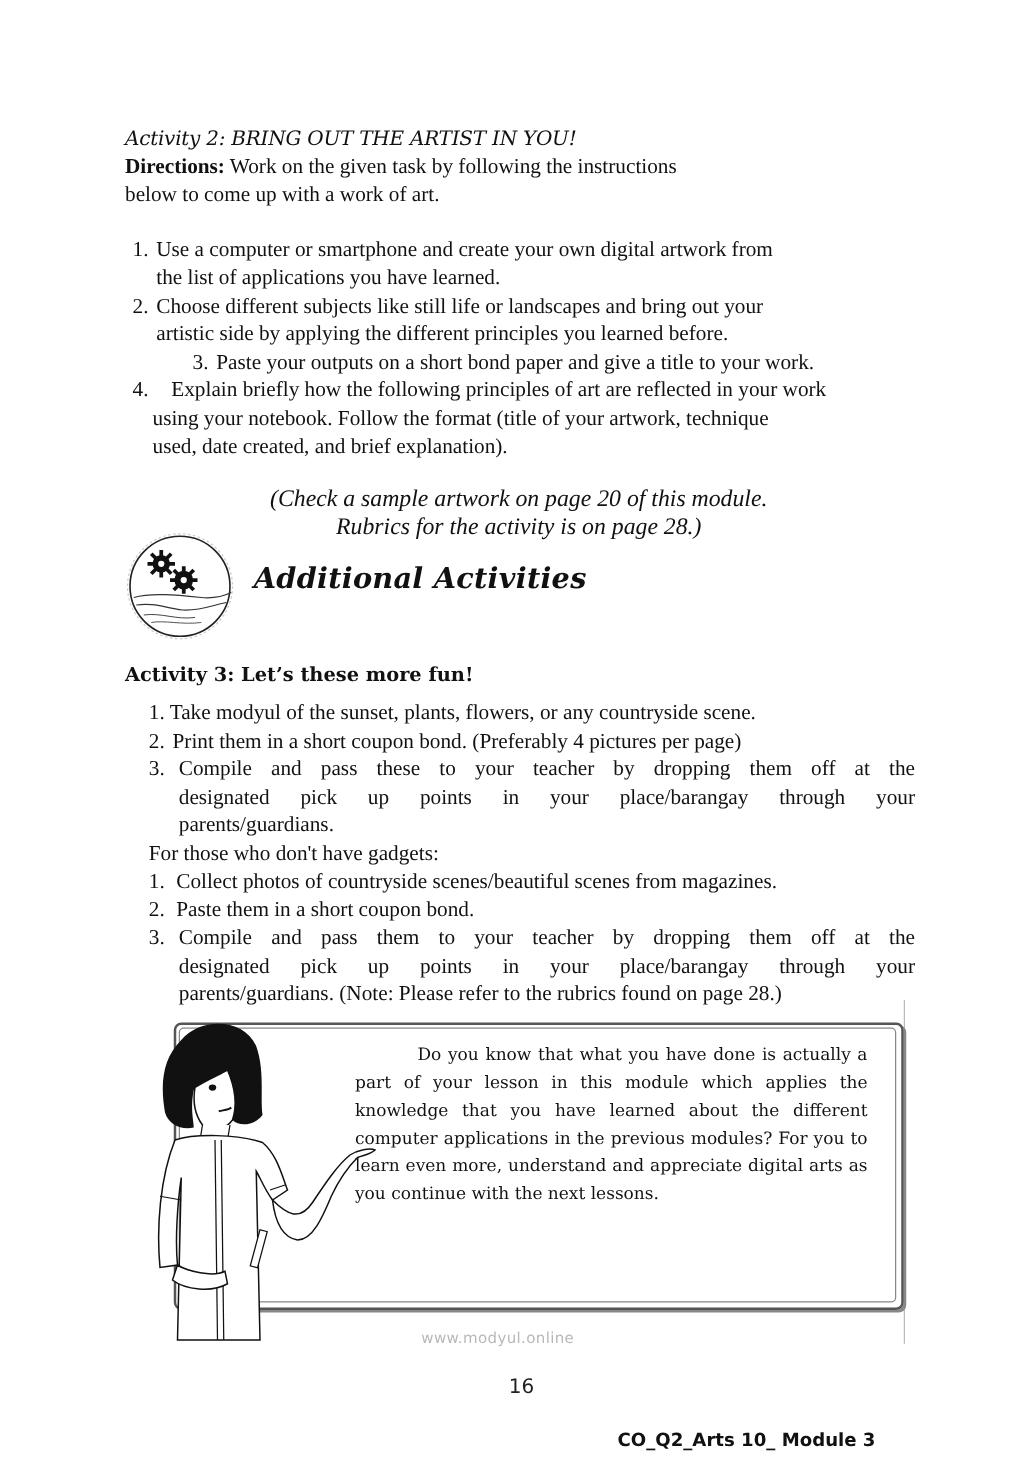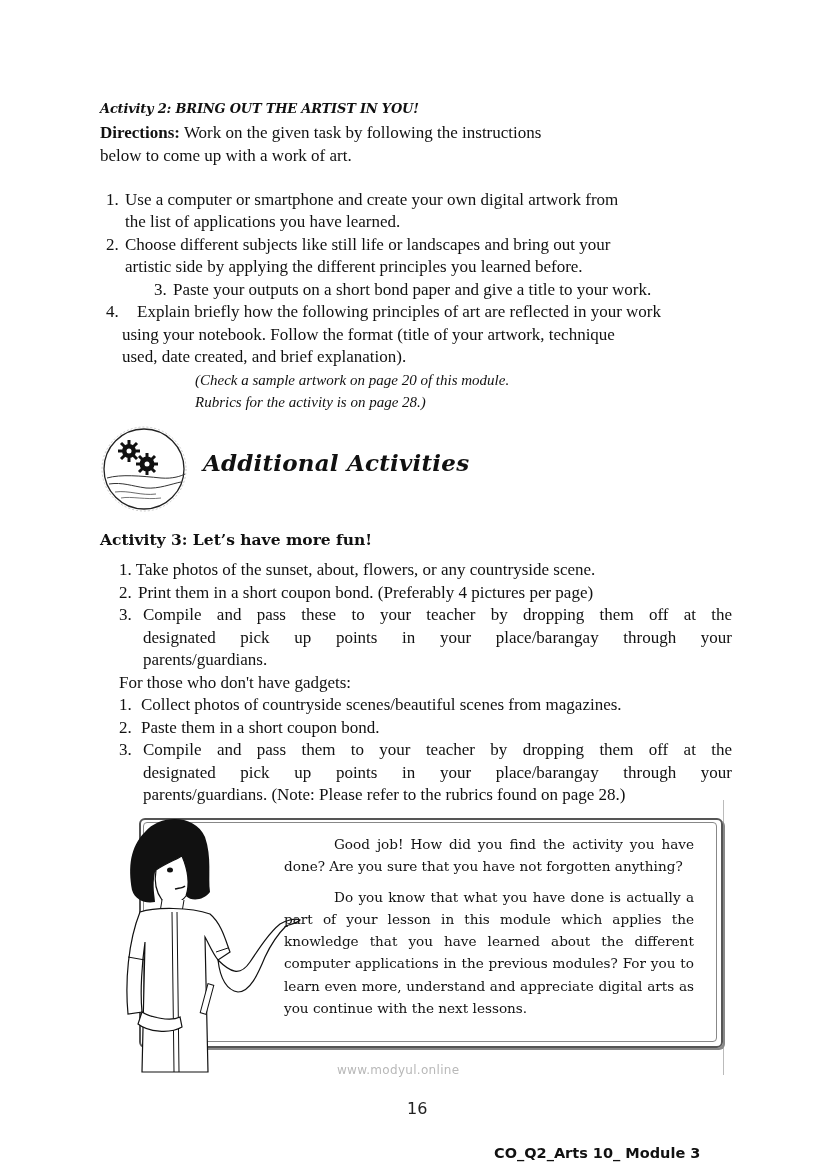--- a/index.html
+++ b/index.html
@@ -1,25 +1,25 @@
 <!DOCTYPE html>
 <html><head>
 <meta charset="utf-8">
 <style>
   html, body { margin: 0; padding: 0; background: #ffffff; }
   body { width: 826px; height: 1169px; position: relative; overflow: hidden; color: #111; }
   .abs { position: absolute; }
 
-  .act2-title { left: 100px; top: 101px; font-family: "DejaVu Serif", serif; font-weight: bold; font-style: italic; font-size: 13px; letter-spacing: -0.2px; }
+  .act2-title { left: 100px; top: 101px; font-family: "DejaVu Serif", serif; font-weight: normal; font-style: italic; font-size: 16px; letter-spacing: -0.2px; }
   .dir { left: 100px; width: 560px; font-family: "Liberation Serif", serif; font-size: 17px; line-height: 23px; }
   .dir b { font-weight: bold; }
 
   .list { font-family: "Liberation Serif", serif; font-size: 17px; line-height: 22.5px; }
   .li { position: absolute; text-align: justify; }
-  .note { font-family: "Liberation Serif", serif; font-style: italic; font-size: 15px; line-height: 22.5px; left: 195px; width: 440px; }
+  .note { font-family: "Liberation Serif", serif; font-style: italic; font-size: 19px; line-height: 22.5px; text-align: center; left: 195px; width: 440px; margin-top: 20px; }
 
   .badge { left: 101px; top: 426px; width: 86px; height: 86px; }
   .add-title { left: 203px; top: 449px; font-family: "DejaVu Serif", serif; font-weight: bold; font-style: italic; font-size: 23px; letter-spacing: 0.2px; }
 
   .act3-title { left: 100px; top: 530px; font-family: "DejaVu Serif", serif; font-weight: bold; font-size: 15.5px; }
 
   .frame-outer { left: 139px; top: 818px; width: 580px; height: 226px; border: 2px solid #555; border-radius: 6px; box-shadow: 2px 2px 0 #888; }
   .frame-inner { left: 143px; top: 822px; width: 572px; height: 218px; border: 1px solid #888; border-radius: 4px; }
   .vline { left: 723px; top: 800px; width: 1px; height: 275px; background: #bbb; }
   .teacher { left: 100px; top: 812px; width: 210px; height: 270px; }
@@ -88,26 +88,26 @@
     </g>
     <circle cx="46" cy="38" r="2.5" fill="#fff"></circle>
   </g>
   <path d="M6 52 C20 48, 40 50, 60 52 C72 53, 80 50, 84 48" fill="none" stroke="#333" stroke-width="1"></path>
   <path d="M8 58 C22 56, 30 60, 45 62 C58 63, 70 58, 80 56" fill="none" stroke="#333" stroke-width="1"></path>
   <path d="M14 66 C28 64, 40 70, 55 68" fill="none" stroke="#444" stroke-width="0.8"></path>
   <path d="M20 72 C30 70, 45 74, 60 72" fill="none" stroke="#555" stroke-width="0.8"></path>
 </svg>
 <div class="abs add-title">Additional Activities</div>
 
-<div class="abs act3-title">Activity 3: Let’s have more fun!</div>
+<div class="abs act3-title">Activity 3: Let’s these more fun!</div>
 
 <div class="list">
   <div class="li" style="left:119px; top:559px;">
     <span>1.</span>
-    <span>Take photos of the sunset, about, flowers, or any countryside scene.</span>
+    <span>Take modyul of the sunset, plants, flowers, or any countryside scene.</span>
   </div>
   <div class="li" style="left:119px; top:582px;">
     <span>2.</span>
     <span style="margin-left:2px;">Print them in a short coupon bond. (Preferably 4 pictures per page)</span>
   </div>
   <div class="li" style="left:119px; top:604px;">
     <span>3.</span>
   </div>
   <div class="li" style="left:143px; top:604px; width:589px; text-align-last: justify;">Compile and pass these to your teacher by dropping them off at the</div>
   <div class="li" style="left:143px; top:627px; width:589px; text-align-last: justify;">designated pick up points in your place/barangay through your</div>
@@ -153,19 +153,18 @@
   <path d="M28 145 L45 148" stroke="#111" stroke-width="1"></path>
   <path d="M116 140 L128 136" stroke="#111" stroke-width="1"></path>
 
   <path d="M118 148 C130 160, 140 165, 150 150 C160 135, 170 120, 180 112 C186 108, 196 106, 200 108 C196 112, 190 112, 186 114 C180 120, 172 130, 165 145 C158 162, 150 180, 138 180 C126 178, 120 165, 118 148 Z" fill="#fff" stroke="#111" stroke-width="1.2"></path>
 
   <path d="M42 200 C50 205, 70 210, 80 205 L82 215 C70 222, 48 220, 38 212 Z" fill="#fff" stroke="#111" stroke-width="1.2"></path>
   <rect x="104" y="172" width="6" height="30" fill="#fff" stroke="#111" stroke-width="1" transform="rotate(15 107 187)"></rect>
 </svg>
 
 <div class="abs box-text" style="top:833px;">
-  <p style="margin-bottom:8px;">Good job! How did you find the activity you have done? Are you sure that you have not forgotten anything?</p>
   <p>Do you know that what you have done is actually a part of your lesson in this module which applies the knowledge that you have learned about the different computer applications in the previous modules? For you to learn even more, understand and appreciate digital arts as you continue with the next lessons.</p>
 </div>
 
 <div class="abs pagenum">16</div>
 <div class="abs footer-code">CO_Q2_Arts 10_ Module 3</div>
 <div class="abs watermark">www.modyul.online</div>
 
 </body></html>

